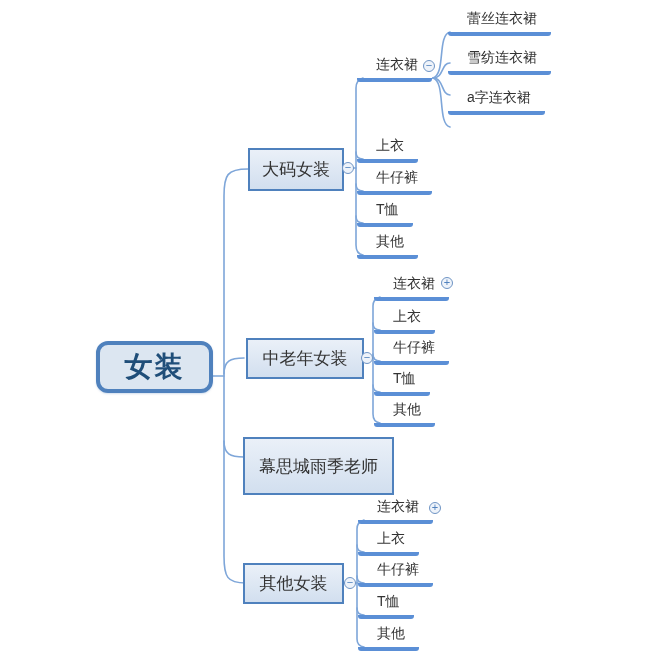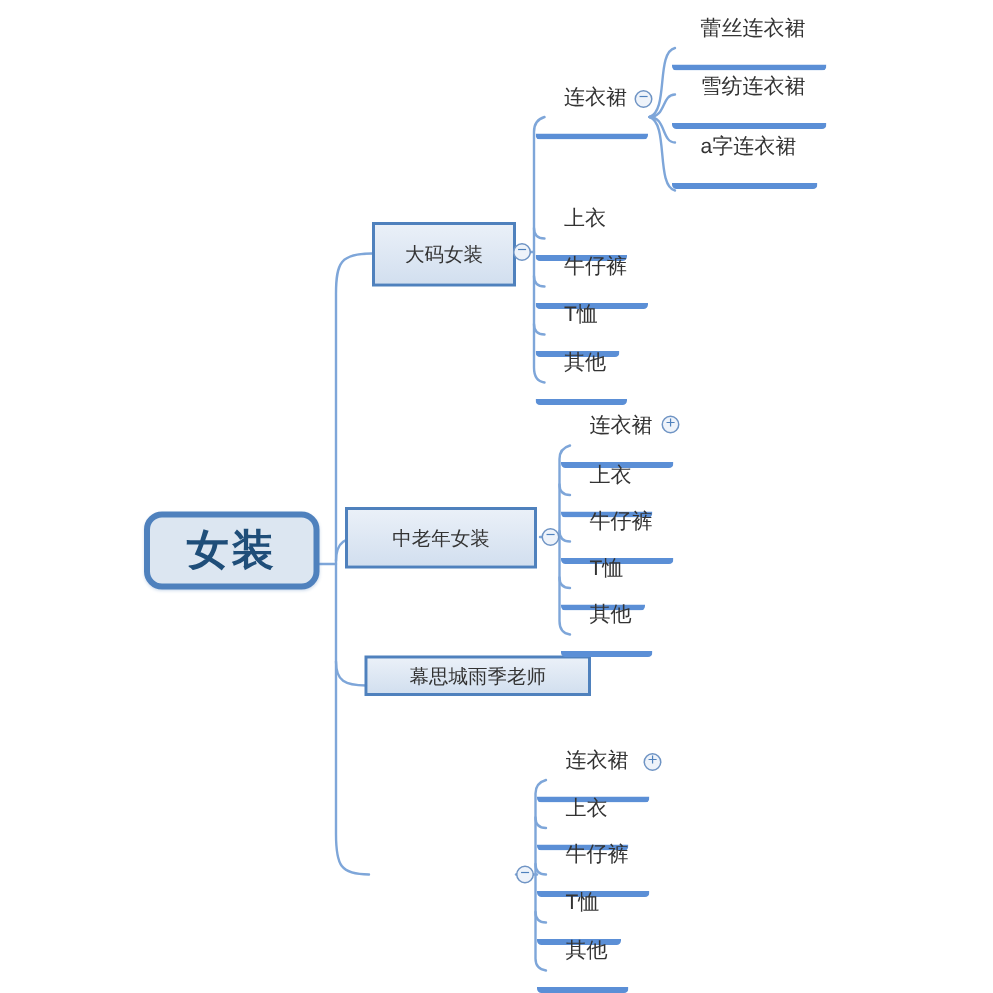--- a/index.html
+++ b/index.html
@@ -15,25 +15,25 @@
     box-sizing:border-box; white-space:nowrap; cursor:default;
   }
   .root {
     border:4px solid #4f81bd; border-radius:12px; background:#dce6f1;
     color:#1f4e79; font-weight:bold; font-size:28px; letter-spacing:2px;
     box-shadow:0 1px 2px rgba(79,129,189,.25);
   }
   .branch {
     border:2px solid #4f81bd; border-radius:0;
     background:linear-gradient(180deg,#eaf0f8 0%,#d2dfef 100%);
-    color:#333333; font-size:13px;
+    color:#333333; font-size:17px;
   }
   .leaf {
     position:absolute; color:#333333; font-size:14px; line-height:18px;
-    padding:0 14px 16px 19px; border-bottom:4px solid #5b8fd6;
+    padding:0 14px 5px 19px; border-bottom:4px solid #5b8fd6;
     border-radius:0 0 3px 3px; white-space:nowrap; cursor:default;
   }
   .toggle {
     position:absolute; width:12px; height:12px; box-sizing:border-box;
     border:1px solid #6f94c4; border-radius:50%; background:#eef3fa;
     color:#4f81bd; font-size:11px; line-height:9px; text-align:center;
     cursor:pointer; user-select:none;
   }
 </style>
 </head>
@@ -68,22 +68,23 @@
     <path d="M344 583 H358"></path>
     <path d="M364 520 Q357 522 357 529 L357 639 Q357 646 364 647"></path>
     <path d="M357 545 Q357 552 364 552"></path>
     <path d="M357 576 Q357 583 364 583"></path>
     <path d="M357 608 Q357 615 364 615"></path>
   </svg>
 
   <div class="box root" style="left:96px;top:341px;width:117px;height:52px">女装</div>
 
   <div class="box branch" style="left:248px;top:148px;width:96px;height:43px">大码女装</div>
-  <div class="box branch" style="left:230px;top:338px;width:128px;height:41px">中老年女装</div>
-  <div class="box branch" style="left:243px;top:437px;width:151px;height:27px">幕思城雨季老师</div>
+  <div class="box branch" style="left:246px;top:338px;width:118px;height:41px">中老年女装</div>
+  <div class="box branch" style="left:243px;top:437px;width:151px;height:58px">幕思城雨季老师</div>
+  <div class="box branch" style="left:243px;top:563px;width:101px;height:41px">其他女装</div>
 
   <div class="leaf" style="left:357px;top:55px">连衣裙</div>
   <div class="leaf" style="left:357px;top:136px">上衣</div>
   <div class="leaf" style="left:357px;top:168px">牛仔裤</div>
   <div class="leaf" style="left:357px;top:200px">T恤</div>
   <div class="leaf" style="left:357px;top:232px">其他</div>
 
   <div class="leaf" style="left:448px;top:9px">蕾丝连衣裙</div>
   <div class="leaf" style="left:448px;top:48px">雪纺连衣裙</div>
   <div class="leaf" style="left:448px;top:88px">a字连衣裙</div>

